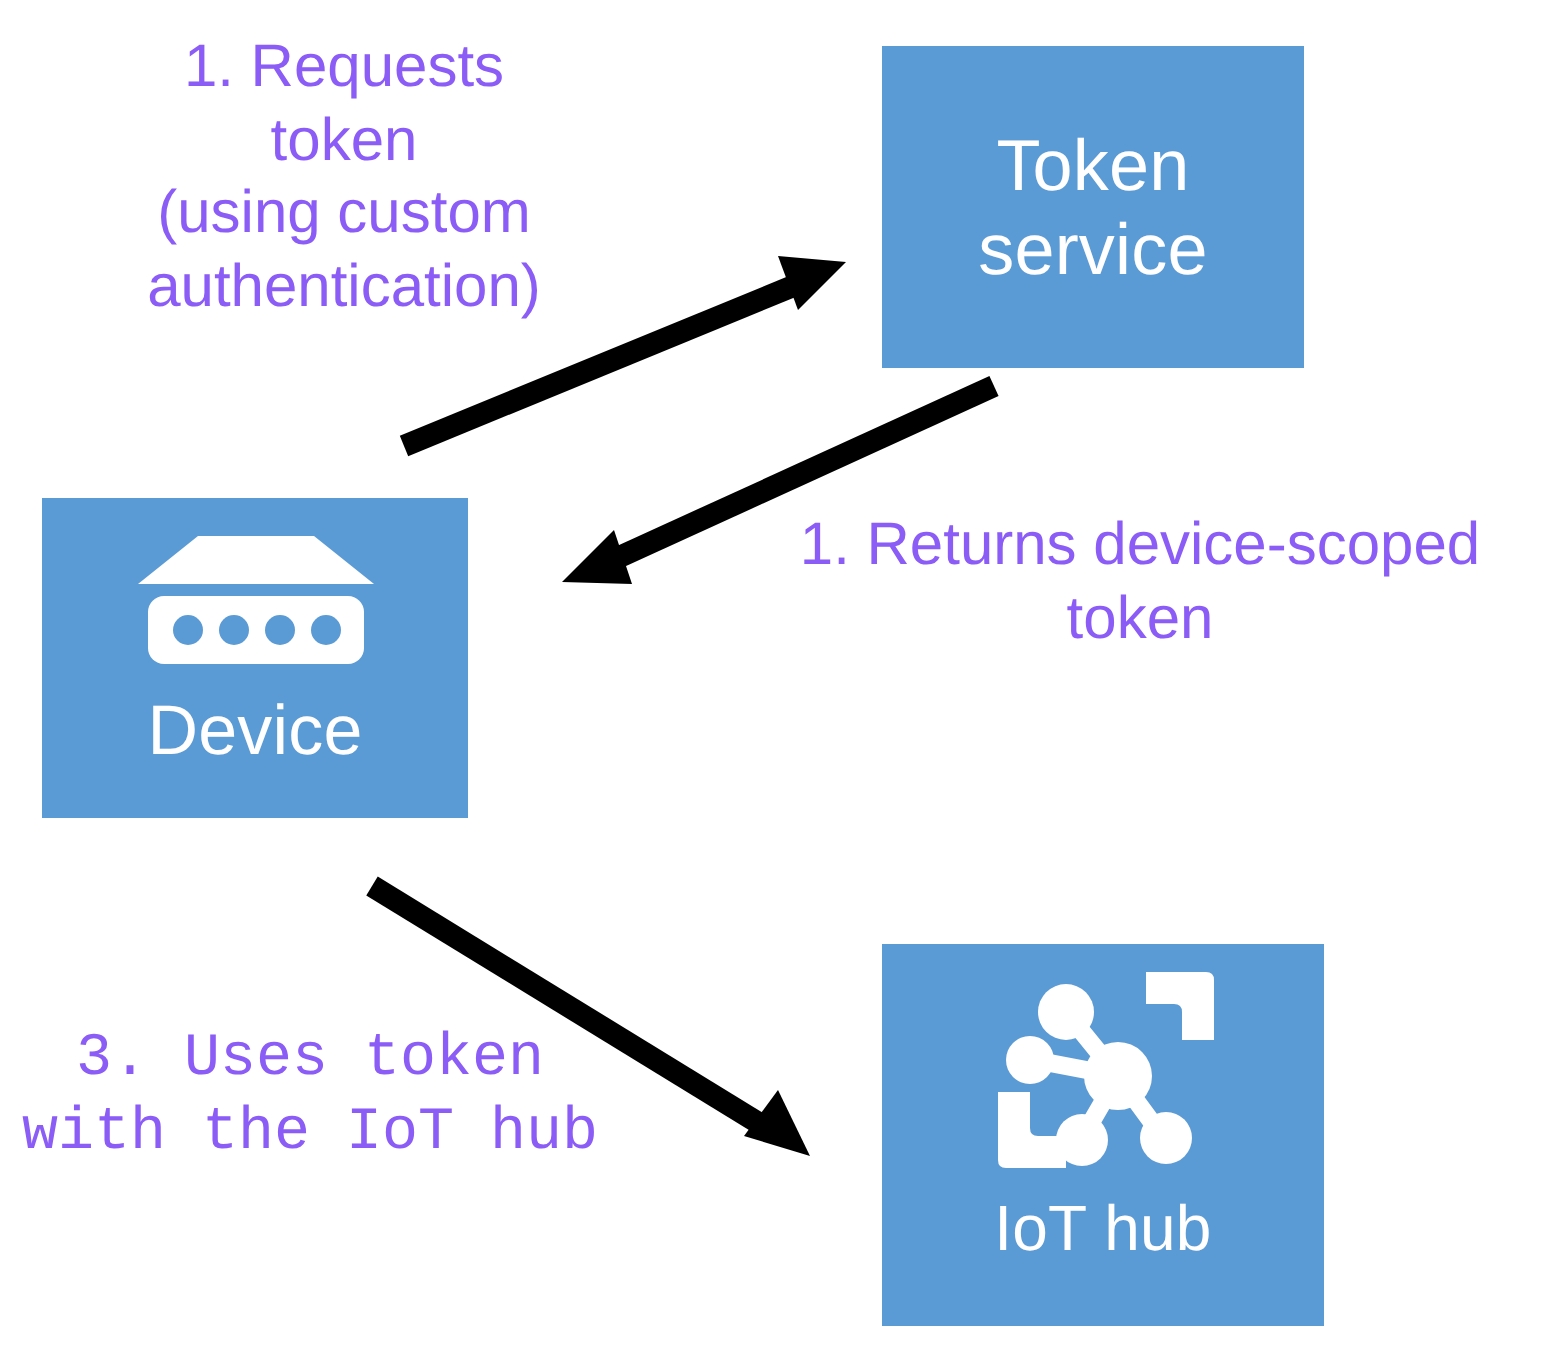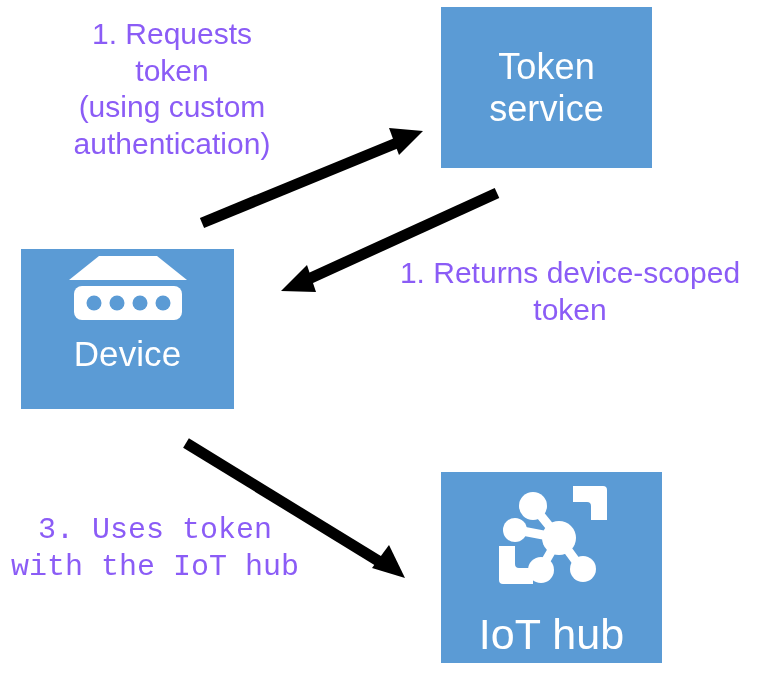--- a/index.html
+++ b/index.html
@@ -30,52 +30,52 @@
   .node-label {
     color: #ffffff;
     font-weight: 400;
     text-align: center;
     line-height: 1.16;
     letter-spacing: 0.1px;
   }
 
   #node-token-service {
     left: 441px;
-    top: 7px;
+    top: 23px;
     width: 211px;
     height: 161px;
   }
   #node-token-service .node-label {
     font-size: 36px;
   }
 
   #node-device {
     left: 21px;
     top: 249px;
     width: 213px;
     height: 160px;
     justify-content: flex-start;
-    padding-top: 3px;
+    padding-top: 15px;
   }
   #node-device .node-label {
     font-size: 35px;
     margin-top: 10px;
   }
 
   #node-iot-hub {
     left: 441px;
     top: 472px;
     width: 221px;
     height: 191px;
     justify-content: flex-start;
     padding-top: 8px;
   }
   #node-iot-hub .node-label {
-    font-size: 43px;
-    margin-top: 18px;
+    font-size: 32px;
+    margin-top: 4px;
   }
 
   .node-icon {
     display: block;
   }
 
   
   .caption {
     position: absolute;
     color: #8b5cf6;

